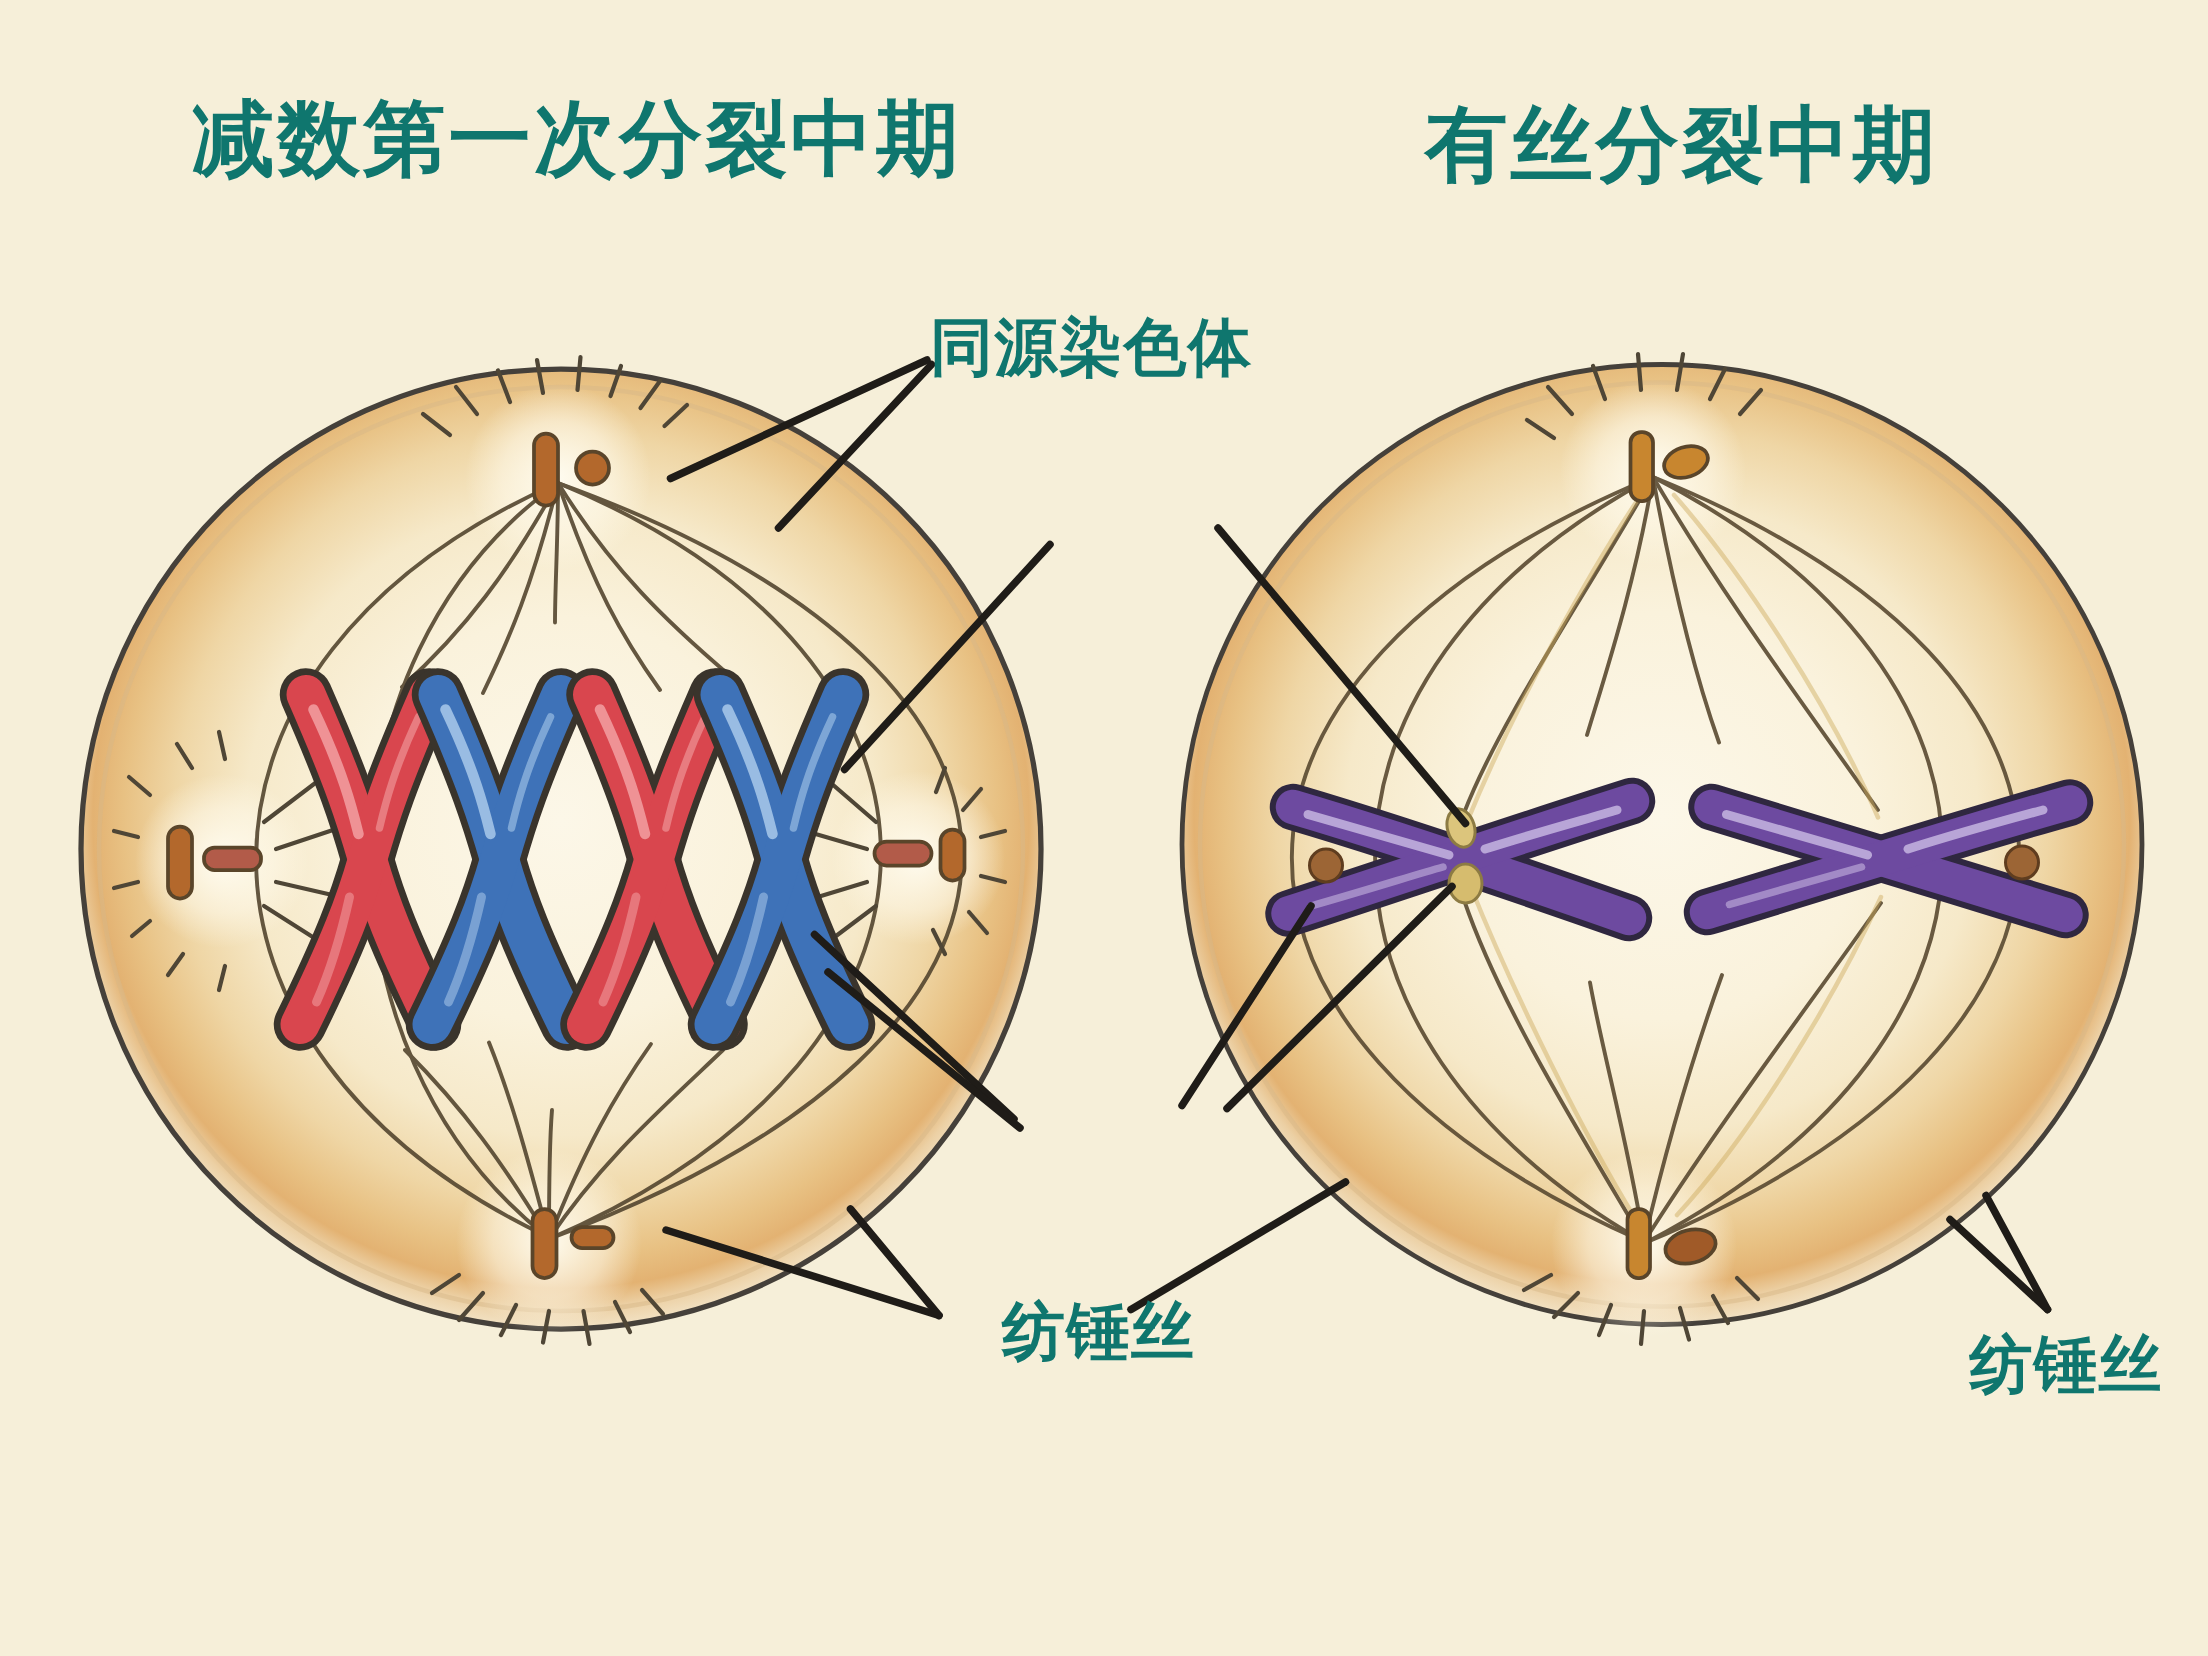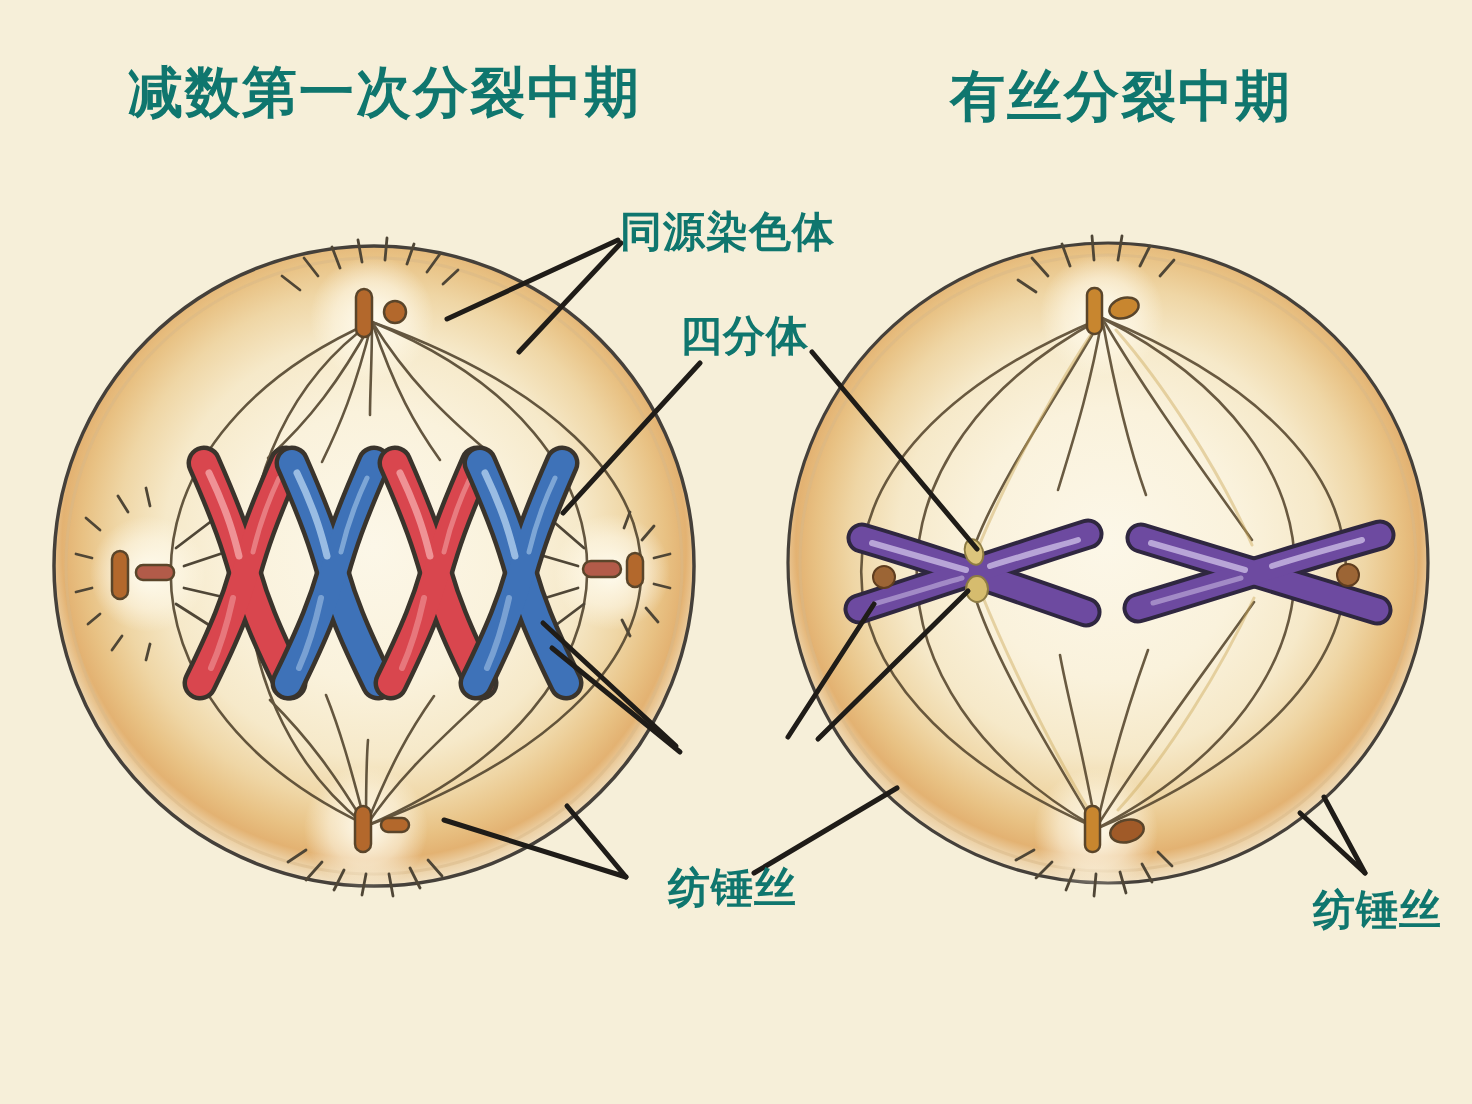--- a/index.html
+++ b/index.html
@@ -268,17 +268,16 @@
       <line x1="1365" y1="873" x2="1300" y2="813"></line>
       <line x1="1365" y1="873" x2="1324" y2="797"></line>
     </g>
   </g>
 </svg>
 
 <div class="lbl title" style="left:128px;top:56px">减数第一次分裂中期</div>
 <div class="lbl title" style="left:950px;top:60px">有丝分裂中期</div>
 
 <div class="lbl anno" style="left:620px;top:204px">同源染色体</div>
-<div class="lbl anno" style="left:680px;top:308px">四分体</div>
 <div class="lbl anno" style="left:668px;top:860px">纺锤丝</div>
 <div class="lbl anno" style="left:1313px;top:882px">纺锤丝</div>
 
 </div>
 
 </body></html>

